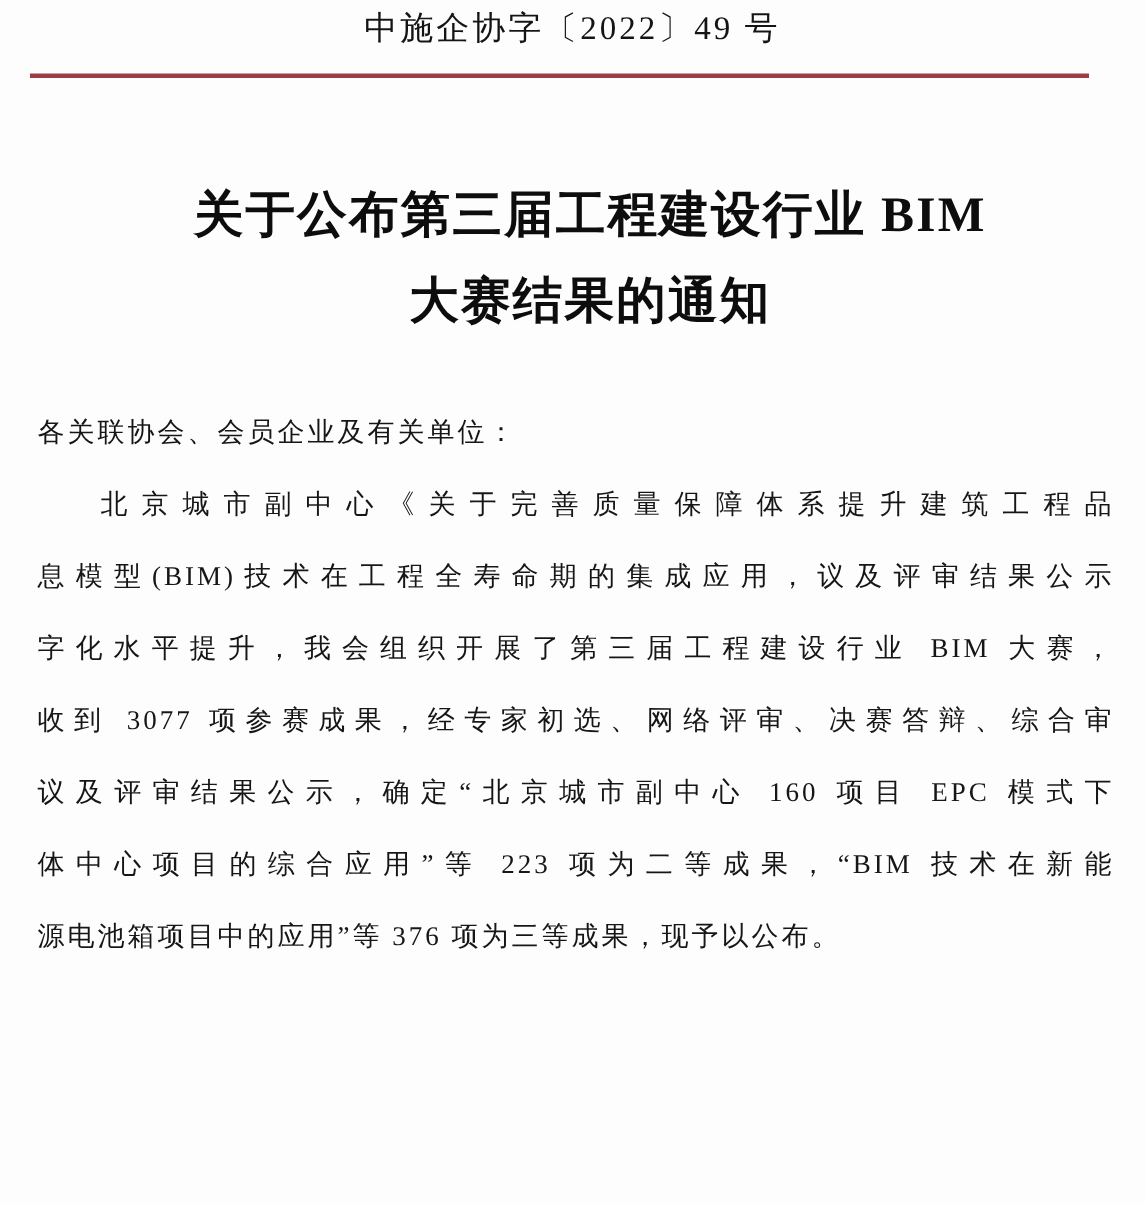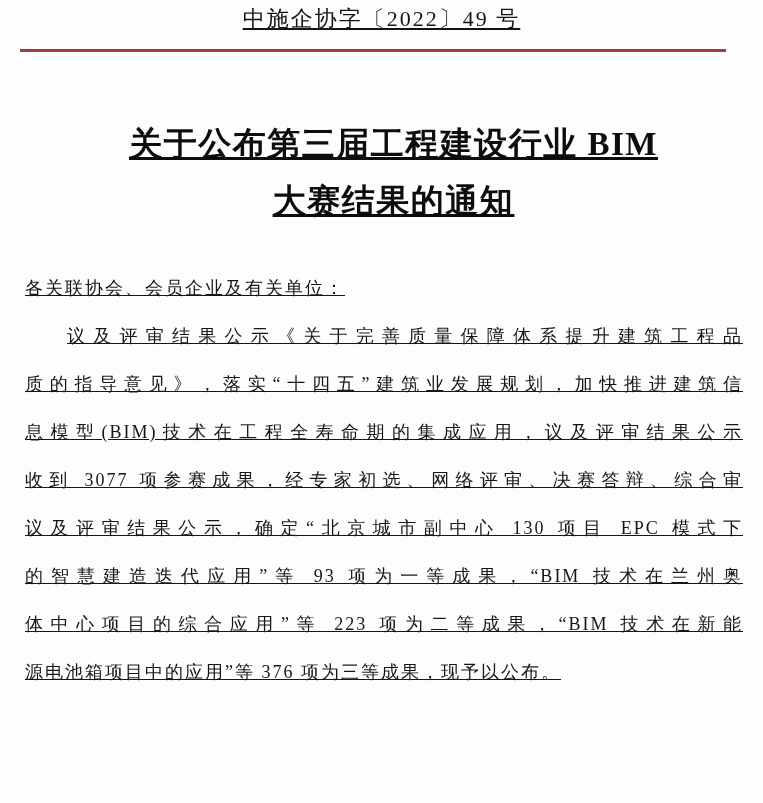--- a/index.html
+++ b/index.html
@@ -1,15 +1,15 @@
 <!DOCTYPE html>
 <html><head>
 <meta charset="utf-8">
 <style>
-  * { margin: 0; padding: 0; box-sizing: border-box; text-decoration: underline; }
+  * { margin: 0; padding: 0; box-sizing: border-box; }
   html, body { width: 763px; height: 803px; }
   body {
     font-family: "Liberation Serif", "DejaVu Serif", serif;
     background: #fdfdfd;
   }
   .page {
     position: relative;
     width: 763px;
     height: 803px;
     overflow: hidden;
@@ -78,22 +78,21 @@
 
   <div class="red-rule" style="background: rgb(157, 62, 68);"></div>
 
   <div class="title">
     <div class="title-line">关于公布第三届工程建设行业 BIM</div>
     <div class="title-line">大赛结果的通知</div>
   </div>
 
   <div class="body-text">
       <div class="body-line">各关联协会、会员企业及有关单位：</div>
-      <div class="body-line fill indent">议及评审结果公示《关于完善质量保障体系提升建筑工程品</div>
-      <div class="body-line fill">质的指导意见》，落实“十四五”建筑业发展规划，加快推进建筑信</div>
+      <div class="body-line fill indent">北京城市副中心《关于完善质量保障体系提升建筑工程品</div>
       <div class="body-line fill">息模型(BIM)技术在工程全寿命期的集成应用，议及评审结果公示</div>
+      <div class="body-line fill">字化水平提升，我会组织开展了第三届工程建设行业 BIM 大赛，</div>
       <div class="body-line fill">收到 3077 项参赛成果，经专家初选、网络评审、决赛答辩、综合审</div>
-      <div class="body-line fill">议及评审结果公示，确定“北京城市副中心 130 项目 EPC 模式下</div>
-      <div class="body-line fill">的智慧建造迭代应用”等 93 项为一等成果，“BIM 技术在兰州奥</div>
+      <div class="body-line fill">议及评审结果公示，确定“北京城市副中心 160 项目 EPC 模式下</div>
       <div class="body-line fill">体中心项目的综合应用”等 223 项为二等成果，“BIM 技术在新能</div>
       <div class="body-line">源电池箱项目中的应用”等 376 项为三等成果，现予以公布。</div>
     </div>
 </div>
 
 </body></html>

